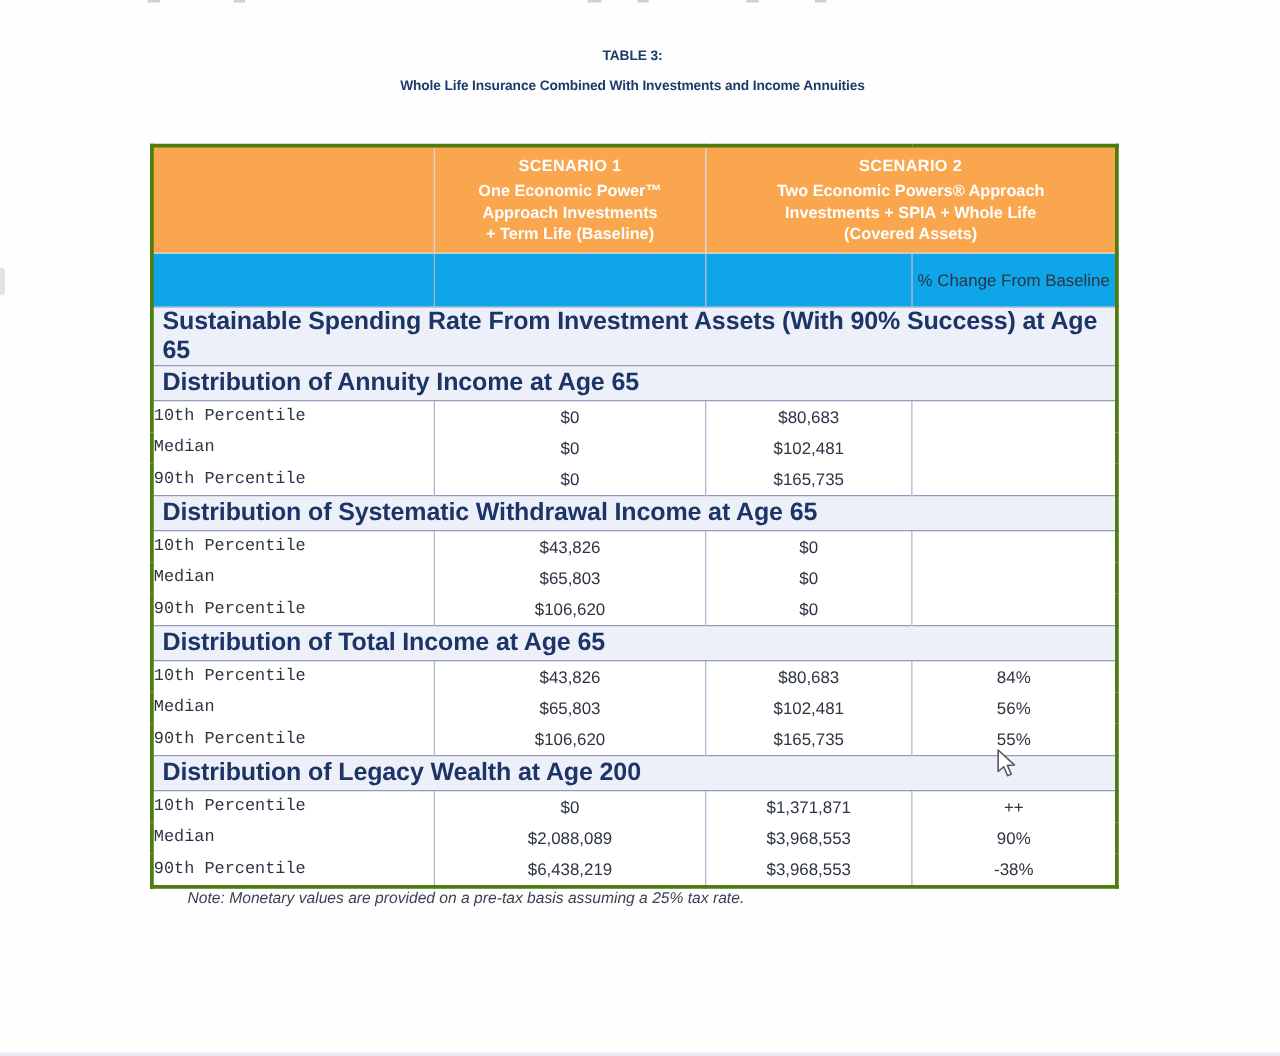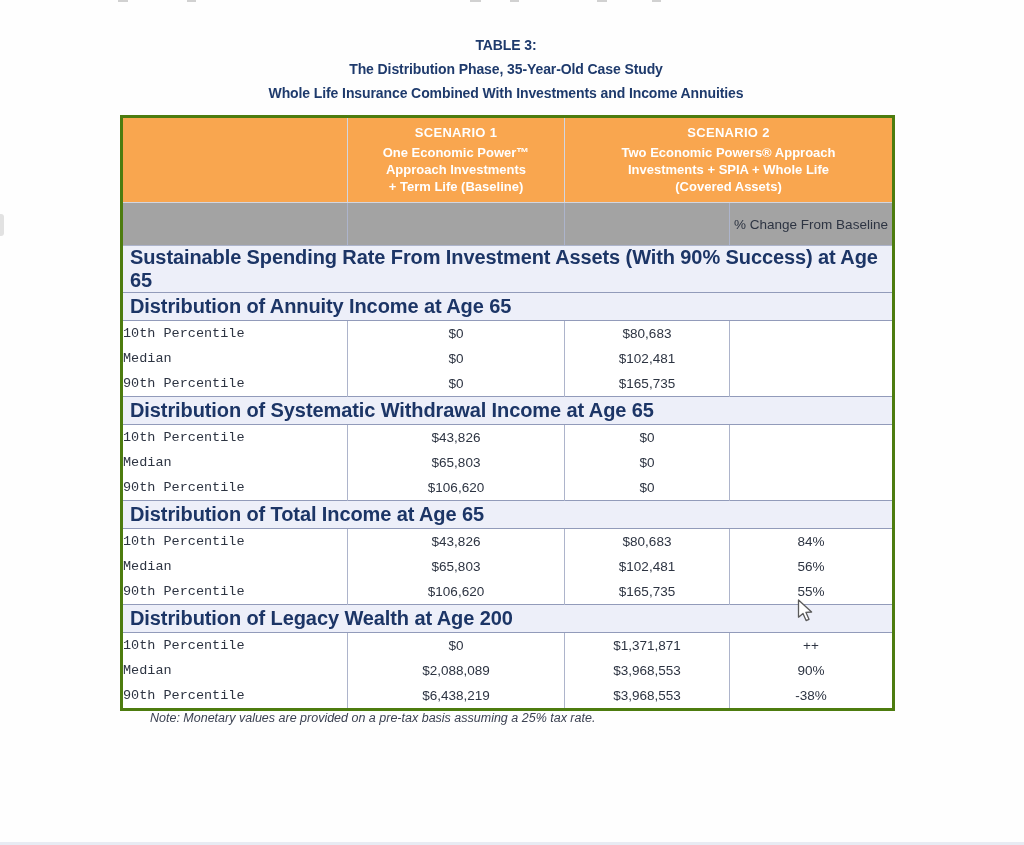--- a/index.html
+++ b/index.html
@@ -5,39 +5,39 @@
   html,body { margin:0; padding:0; }
   body { font-family:"Liberation Sans", sans-serif; background:#ffffff; }
   #screen {
     position:relative; width:1024px; height:845px; background:#fefefe; overflow:hidden;
   }
 
   
   #title-block {
     position:absolute; left:120px; top:33px; width:772px;
     text-align:center; color:#1e3a6c; font-weight:bold;
-    font-size:14px; line-height:24px; letter-spacing:-0.1px;
+    font-size:11px; line-height:24px; letter-spacing:-0.1px;
   }
 
   
   #main-table {
     position:absolute; left:120px; top:115px; width:772px;
     border-collapse:collapse; table-layout:fixed;
     border:3px solid #4d7c0f;
   }
   #main-table td { padding:0; vertical-align:middle; }
 
   .orange-row td {
     background:#F9A64F; border:1px solid #d2d6e0;
     text-align:center; color:#ffffff; height:84px;
   }
   .scenario-title { font-weight:bold; font-size:13px; letter-spacing:0.3px; margin-bottom:4px; }
   .scenario-line  { font-weight:bold; font-size:13px; line-height:17px; }
 
-  .subheader-row td { height:42px; border:1px solid #adb4cb; background:#a3a3a3;margin-left:20px; }
+  .subheader-row td { height:42px; border:1px solid #adb4cb; background:#0ea5e9;margin-left:20px; }
   .pct-header { font-size:13.5px; color:#2d3442; text-align:center; line-height:17px; }
 
   .section-header {
     height:27px; background:#EDEFF9; border:1px solid #929bba;
     font-weight:bold; font-size:20px; color:#1c3566;
     padding-left:7px !important; text-align:left; letter-spacing:-0.1px;
   }
   .data-row td {
     height:25px; background:#ffffff;
     border-left:1px solid #adb4cb; border-right:1px solid #adb4cb;
@@ -76,21 +76,20 @@
     <div class="top-artifact" style="left:470px;width:11px;"></div>
     <div class="top-artifact" style="left:510px;width:9px;"></div>
     <div class="top-artifact" style="left:597px;width:10px;"></div>
     <div class="top-artifact" style="left:652px;width:9px;"></div>
   </div>
   <div id="left-artifact"></div>
   <div id="bottom-strip"></div>
 
   <div id="title-block">
     <div>TABLE 3:</div>
-    <div>The Distribution Phase, 35-Year-Old Case Study</div>
     <div>Whole Life Insurance Combined With Investments and Income Annuities</div>
   </div>
 
   <table id="main-table">
     <colgroup>
       <col style="width:226px">
         <col style="width:217px">
         <col style="width:165px">
         <col style="width:164px">
     </colgroup>

